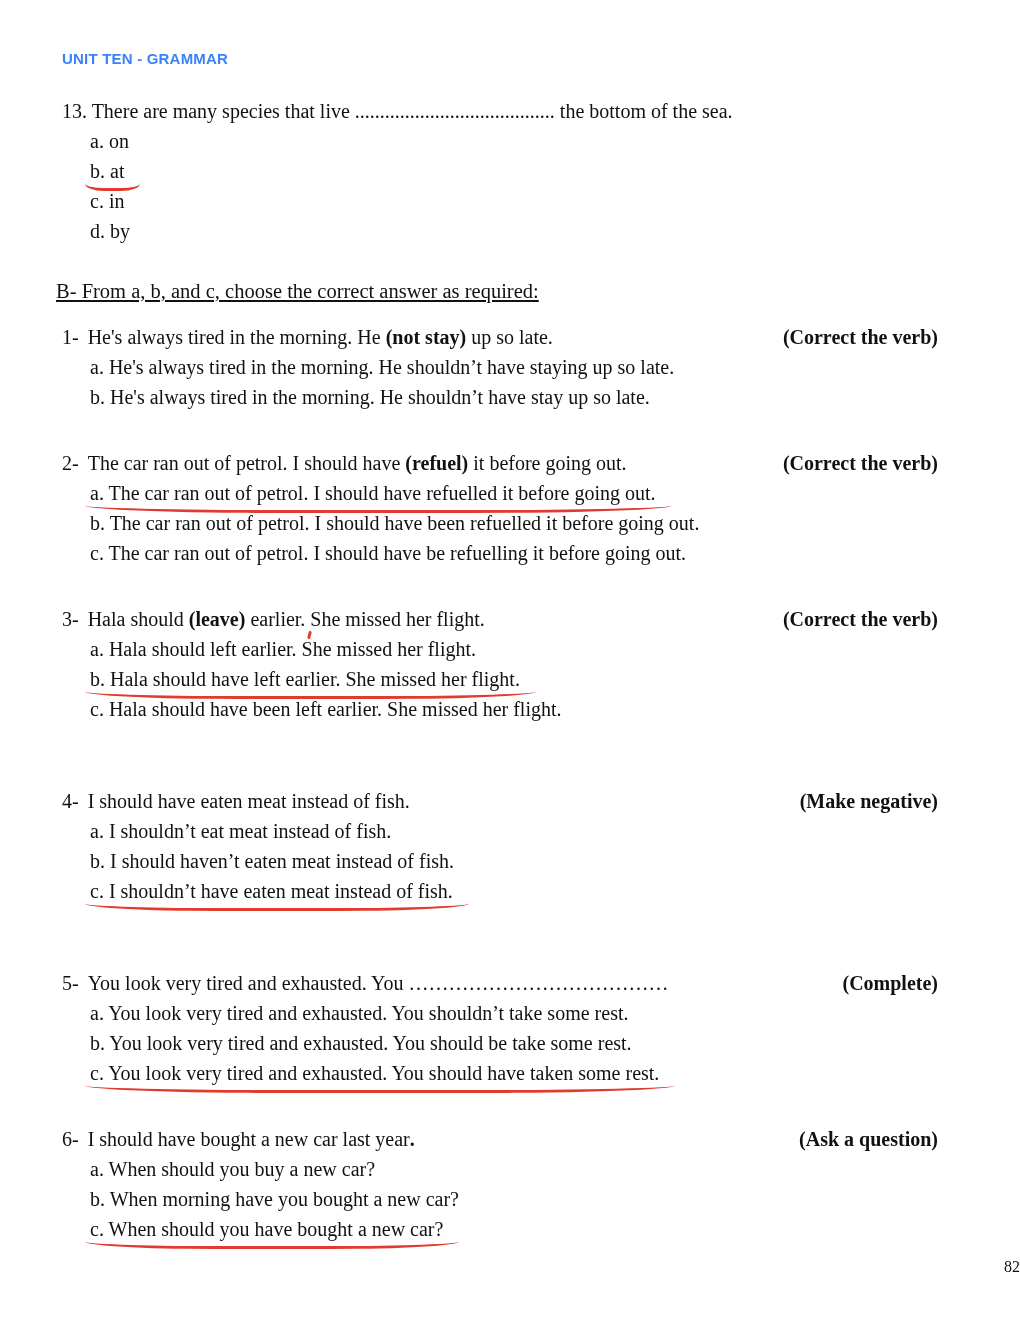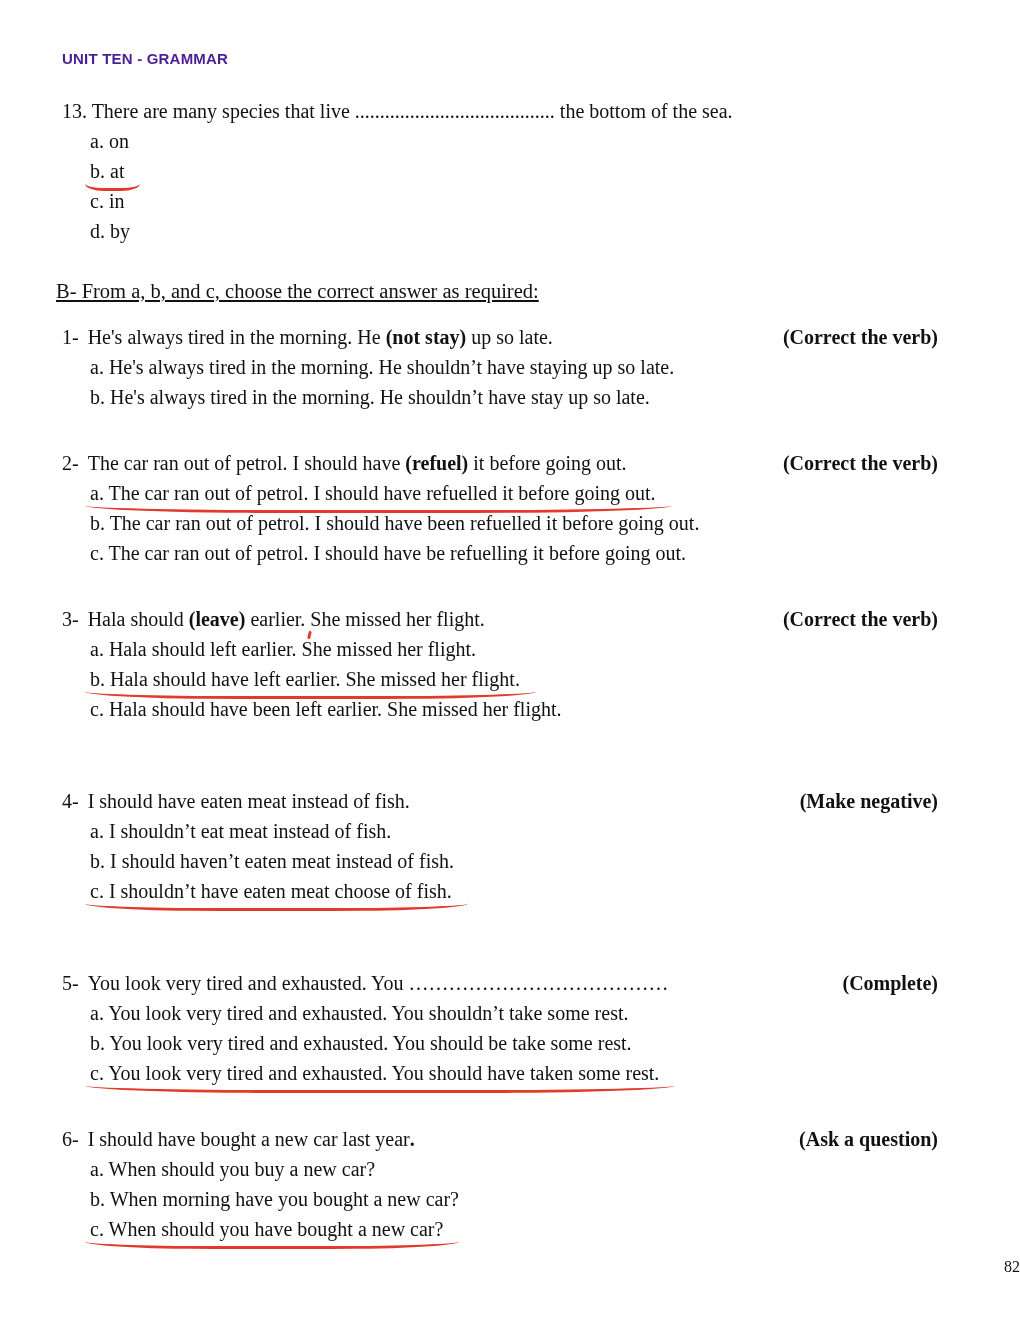--- a/index.html
+++ b/index.html
@@ -5,21 +5,21 @@
   :root { --underline-red: #e23b2e; }
   html, body { margin:0; padding:0; }
   body {
     width:1020px; min-height:1320px; background:#ffffff; color:#111;
     font-family:"Liberation Serif", serif; font-size:20px; line-height:30px;
   }
   .page { box-sizing:border-box; padding:44px 82px 0 56px; }
 
   .doc-header {
     font-family:"Liberation Sans", sans-serif; font-size:15px; font-weight:700;
-    color:#4c1d95; padding-left:6px; margin-bottom:22px; letter-spacing:0.2px;
+    color:#3b82f6; padding-left:6px; margin-bottom:22px; letter-spacing:0.2px;
   }
 
   .options { padding-left:34px; }
   .option  { line-height:30px; }
   .opt-text { position:relative; display:inline-block; }
   .red-underline::after {
     content:""; position:absolute; left:-5px; right:-16px; bottom:-5px; height:12px;
     border-bottom:3px solid var(--underline-red);
     border-radius:50% / 11px;
   }
@@ -103,21 +103,21 @@
   </section>
 
   <section class="question gap-lg">
     <div class="stem-row">
       <div class="stem-text"><span class="qnum">4-</span><span>I should have eaten meat instead of fish.</span><b></b><span></span></div>
       <div class="instruction">(Make negative)</div>
     </div>
     <div class="options">
       <div class="option"><span class="opt-text">a. I shouldn’t eat meat instead of fish.</span></div>
       <div class="option"><span class="opt-text">b. I should haven’t eaten meat instead of fish.</span></div>
-      <div class="option"><span class="opt-text red-underline">c. I shouldn’t have eaten meat choose of fish.</span></div>
+      <div class="option"><span class="opt-text red-underline">c. I shouldn’t have eaten meat instead of fish.</span></div>
     </div>
   </section>
 
   <section class="question gap-lg">
     <div class="stem-row">
       <div class="stem-text"><span class="qnum">5-</span><span>You look very tired and exhausted. You …………………………………</span><b></b><span></span></div>
       <div class="instruction">(Complete)</div>
     </div>
     <div class="options">
       <div class="option"><span class="opt-text">a. You look very tired and exhausted. You shouldn’t take some rest.</span></div>

